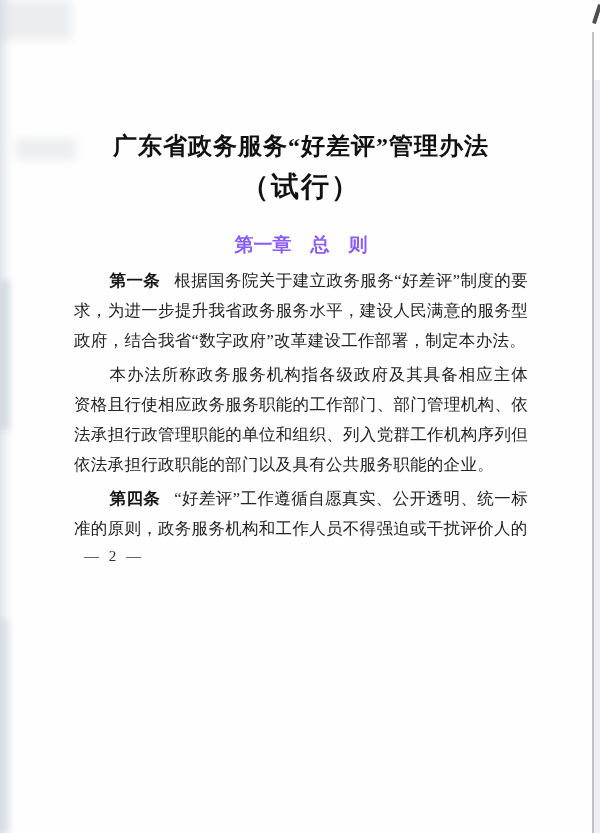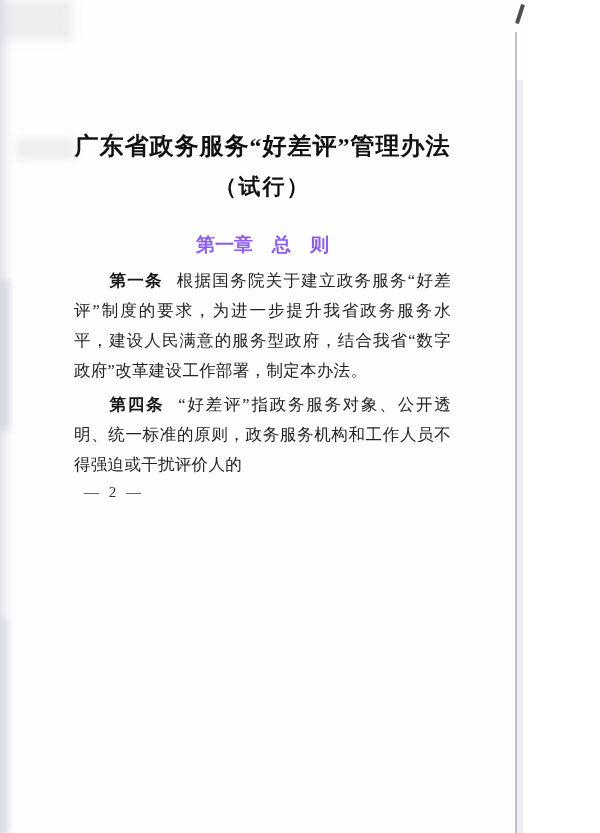--- a/index.html
+++ b/index.html
@@ -6,21 +6,21 @@
     margin: 0;
     padding: 0;
     width: 600px;
     height: 833px;
     background: #ffffff;
     font-family: "Liberation Serif", "DejaVu Serif", serif;
     overflow: hidden;
   }
   .page {
     position: relative;
-    width: 523px;
+    width: 600px;
     height: 833px;
     background: #fefefe;
   }
   
   .scan-edge-left {
     position: absolute;
     left: 0; top: 0; bottom: 0;
     width: 14px;
     background: linear-gradient(to right, rgba(188,195,205,0.45), rgba(210,216,224,0.2) 55%, rgba(255,255,255,0));
     pointer-events: none;
@@ -94,21 +94,21 @@
     text-align: center;
     font-size: 24px;
     line-height: 36px;
     font-weight: bold;
     letter-spacing: 1px;
     color: #111;
   }
   .doc-subtitle {
     margin-top: 8px;
     text-align: center;
-    font-size: 22px;
+    font-size: 28px;
     line-height: 30px;
     font-weight: bold;
     letter-spacing: 2px;
     color: #111;
   }
   .chapter-heading {
     margin-top: 30px;
     text-align: center;
     font-size: 19px;
     line-height: 26px;
@@ -163,23 +163,26 @@
     <div class="doc-title">广东省政务服务“好差评”管理办法</div>
     <div class="doc-subtitle">（试行）</div>
     <div class="chapter-heading">第一章　总　则</div>
 
     <div class="paragraphs">
   <p class="para">
     <span class="para-label">第一条</span><span class="para-text">根据国务院关于建立政务服务“好差评”制度的要求，为进一步提升我省政务服务水平，建设人民满意的服务型政府，结合我省“数字政府”改革建设工作部署，制定本办法。</span>
   </p>
 
 
+  <p class="para">
+    <span class="para-text">本办法所称政务服务机构指各级政府及其具备相应主体资格且行使相应政务服务职能的工作部门、部门管理机构、依法承担行政管理职能的单位和组织、列入党群工作机构序列但依法承担行政职能的部门以及具有公共服务职能的企业。</span>
+  </p>
 
 
   <p class="para">
-    <span class="para-label">第四条</span><span class="para-text">“好差评”指政务服务对象、公开透明、统一标准的原则，政务服务机构和工作人员不得强迫或干扰评价人的</span>
+    <span class="para-label">第四条</span><span class="para-text">“好差评”工作遵循自愿真实、公开透明、统一标准的原则，政务服务机构和工作人员不得强迫或干扰评价人的</span>
   </p>
 </div>
 
     <div class="page-number">— 2 —</div>
   </div>
 
 </div>
 
 </body></html>

